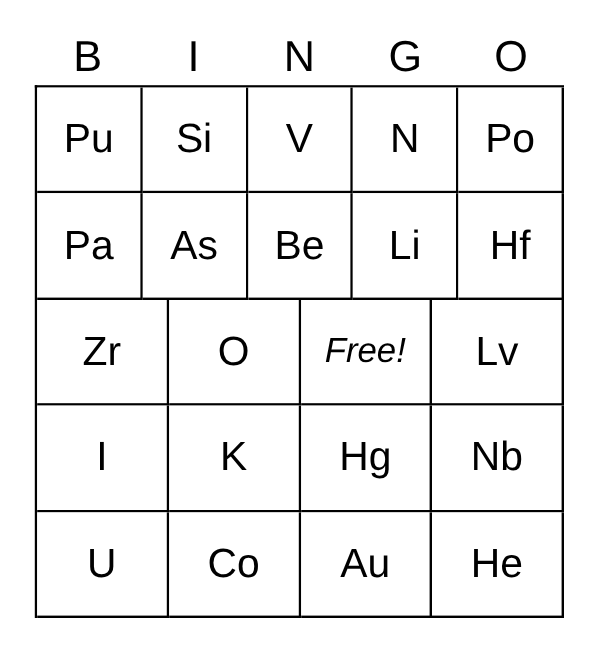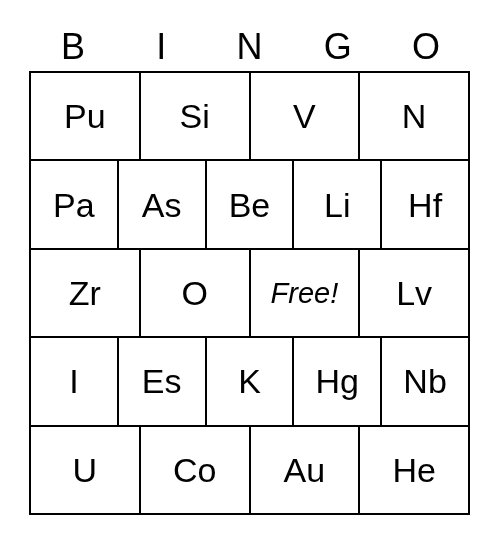--- a/index.html
+++ b/index.html
@@ -107,20 +107,23 @@
         </div>
       <div class="bingo-cell">
           <span class="cell-text">Si</span>
         </div>
       <div class="bingo-cell">
           <span class="cell-text">V</span>
         </div>
       <div class="bingo-cell">
           <span class="cell-text">N</span>
         </div>
+      <div class="bingo-cell">
+          <span class="cell-text">Po</span>
+        </div>
     </div>
 
     <div class="bingo-row">
       <div class="bingo-cell">
           <span class="cell-text">Pa</span>
         </div>
       <div class="bingo-cell">
           <span class="cell-text">As</span>
         </div>
       <div class="bingo-cell">
@@ -147,23 +150,20 @@
       <div class="bingo-cell">
           <span class="cell-text">Lv</span>
         </div>
     </div>
 
     <div class="bingo-row">
       <div class="bingo-cell">
           <span class="cell-text">I</span>
         </div>
       <div class="bingo-cell">
-          <span class="cell-text">Es</span>
-        </div>
-      <div class="bingo-cell">
           <span class="cell-text">K</span>
         </div>
       <div class="bingo-cell">
           <span class="cell-text">Hg</span>
         </div>
       <div class="bingo-cell">
           <span class="cell-text">Nb</span>
         </div>
     </div>
 

